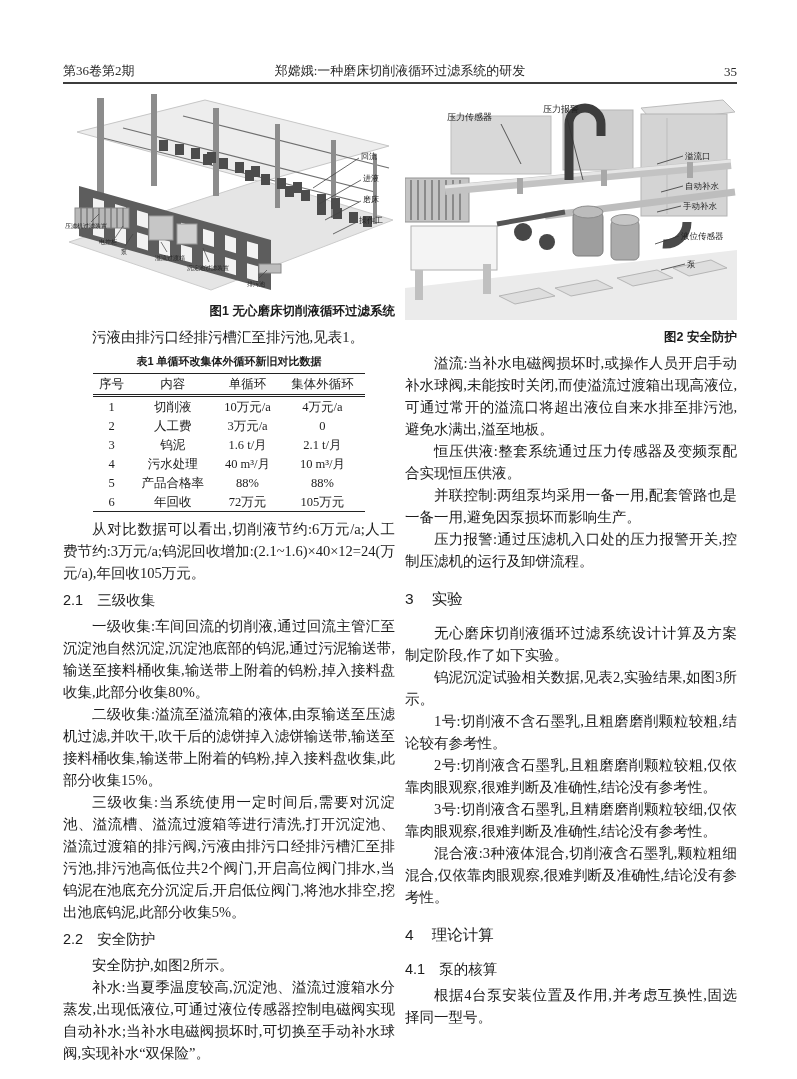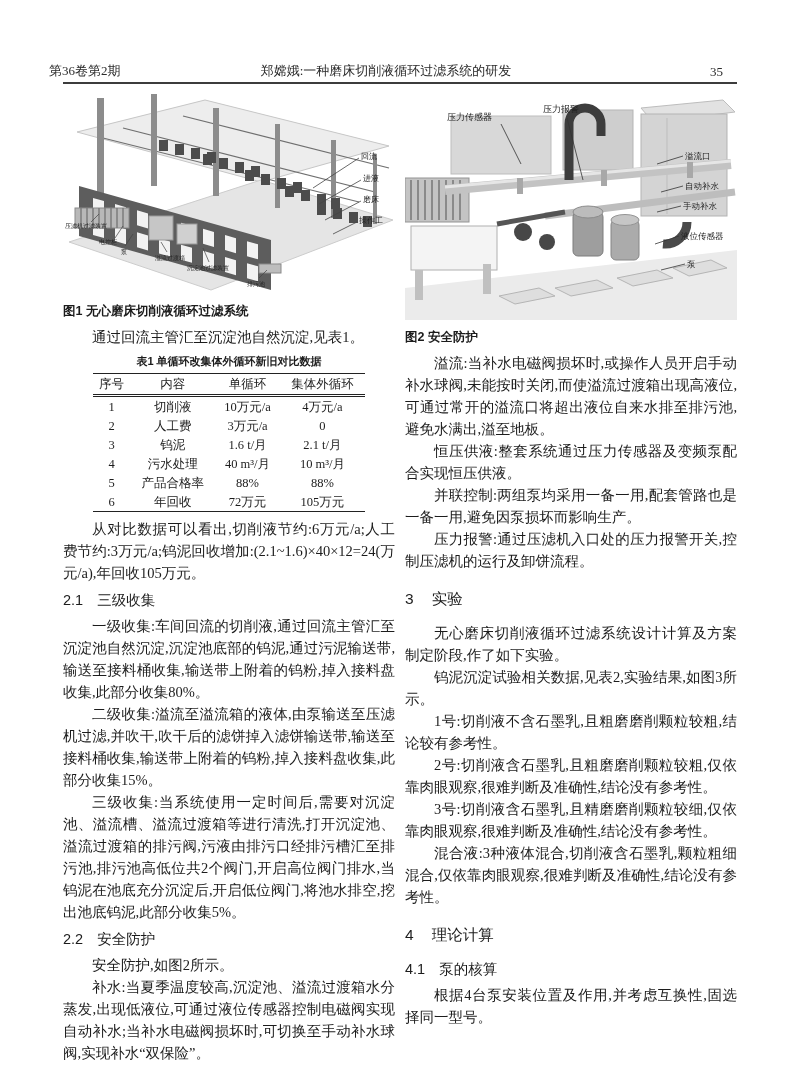--- a/index.html
+++ b/index.html
@@ -3,21 +3,21 @@
 <meta charset="utf-8">
 <style>
   html,body{margin:0;padding:0;background:#ffffff;}
   #page{
     position:relative;width:797px;height:1079px;background:#ffffff;
     font-family:"Liberation Serif","DejaVu Serif",serif;color:#1c1c1c;
     overflow:hidden;
   }
   
   #hdr{
-    position:absolute;left:49px;top:58px;width:674px;height:22px;
+    position:absolute;left:63px;top:58px;width:674px;height:22px;
     display:flex;align-items:flex-end;font-size:13px;color:#2a2a2a;
   }
   #hdr .h-left{width:150px;text-align:left;}
   #hdr .h-center{flex:1;text-align:center;}
   #hdr .h-right{width:150px;text-align:right;}
   #hdr-rule{
     position:absolute;left:63px;top:82px;width:674px;height:0;
     border-top:2.5px solid #3c3c3c;
   }
   
@@ -30,21 +30,21 @@
   
   .sec-h{font-family:"Liberation Sans","DejaVu Sans",sans-serif;font-weight:normal;
          font-size:14.5px;margin:5px 0 4px 0;text-indent:0;text-align:left;}
   .sec-h .num{margin-right:14px;}
   .sec-h.major{font-size:15.5px;margin:16px 0 12px 0;}
   .sec-h.major .num{margin-right:18px;}
   
   .figure{margin:0 0 2px 0;}
   .fig-caption{
     font-family:"Liberation Sans","DejaVu Sans",sans-serif;font-weight:bold;
-    font-size:12.5px;text-align:left;line-height:18px;margin:2px 0 6px 0;
+    font-size:12.5px;text-align:right;line-height:18px;margin:2px 0 6px 0;
     text-indent:0;
   }
   svg text{font-family:"Liberation Sans","DejaVu Sans",sans-serif;fill:#222;}
   
   .tbl-caption{
     font-family:Liberation Sans, sans-serif;font-weight:bold;
     font-size:11px;text-align:center;line-height:18px;margin:4px 0 3px 0;
     text-indent:0;
   }
   table.datatbl{
@@ -186,21 +186,21 @@
         <text x="2" y="136" font-size="6">压滤机过滤装置</text>
         <text x="36" y="152" font-size="6">电控柜</text>
         <text x="58" y="162" font-size="6">泵</text>
         <text x="92" y="168" font-size="6">溢流过渡箱</text>
         <text x="124" y="178" font-size="6">沉淀池过滤装置</text>
         <text x="184" y="194" font-size="6">排污池</text>
       </svg>
       <div class="fig-caption">图1  无心磨床切削液循环过滤系统</div>
     </div>
 
-    <p class="para">通过回流主管汇至沉淀池自然沉淀,见表1。</p>
+    <p class="para">污液由排污口经排污槽汇至排污池,见表1。</p>
 
     <div class="tbl-caption">表1  单循环改集体外循环新旧对比数据</div>
     <table class="datatbl">
       <thead>
         <tr id="tbl1-head">
             <th>序号</th>
             <th>内容</th>
             <th>单循环</th>
             <th>集体外循环</th>
           </tr>

